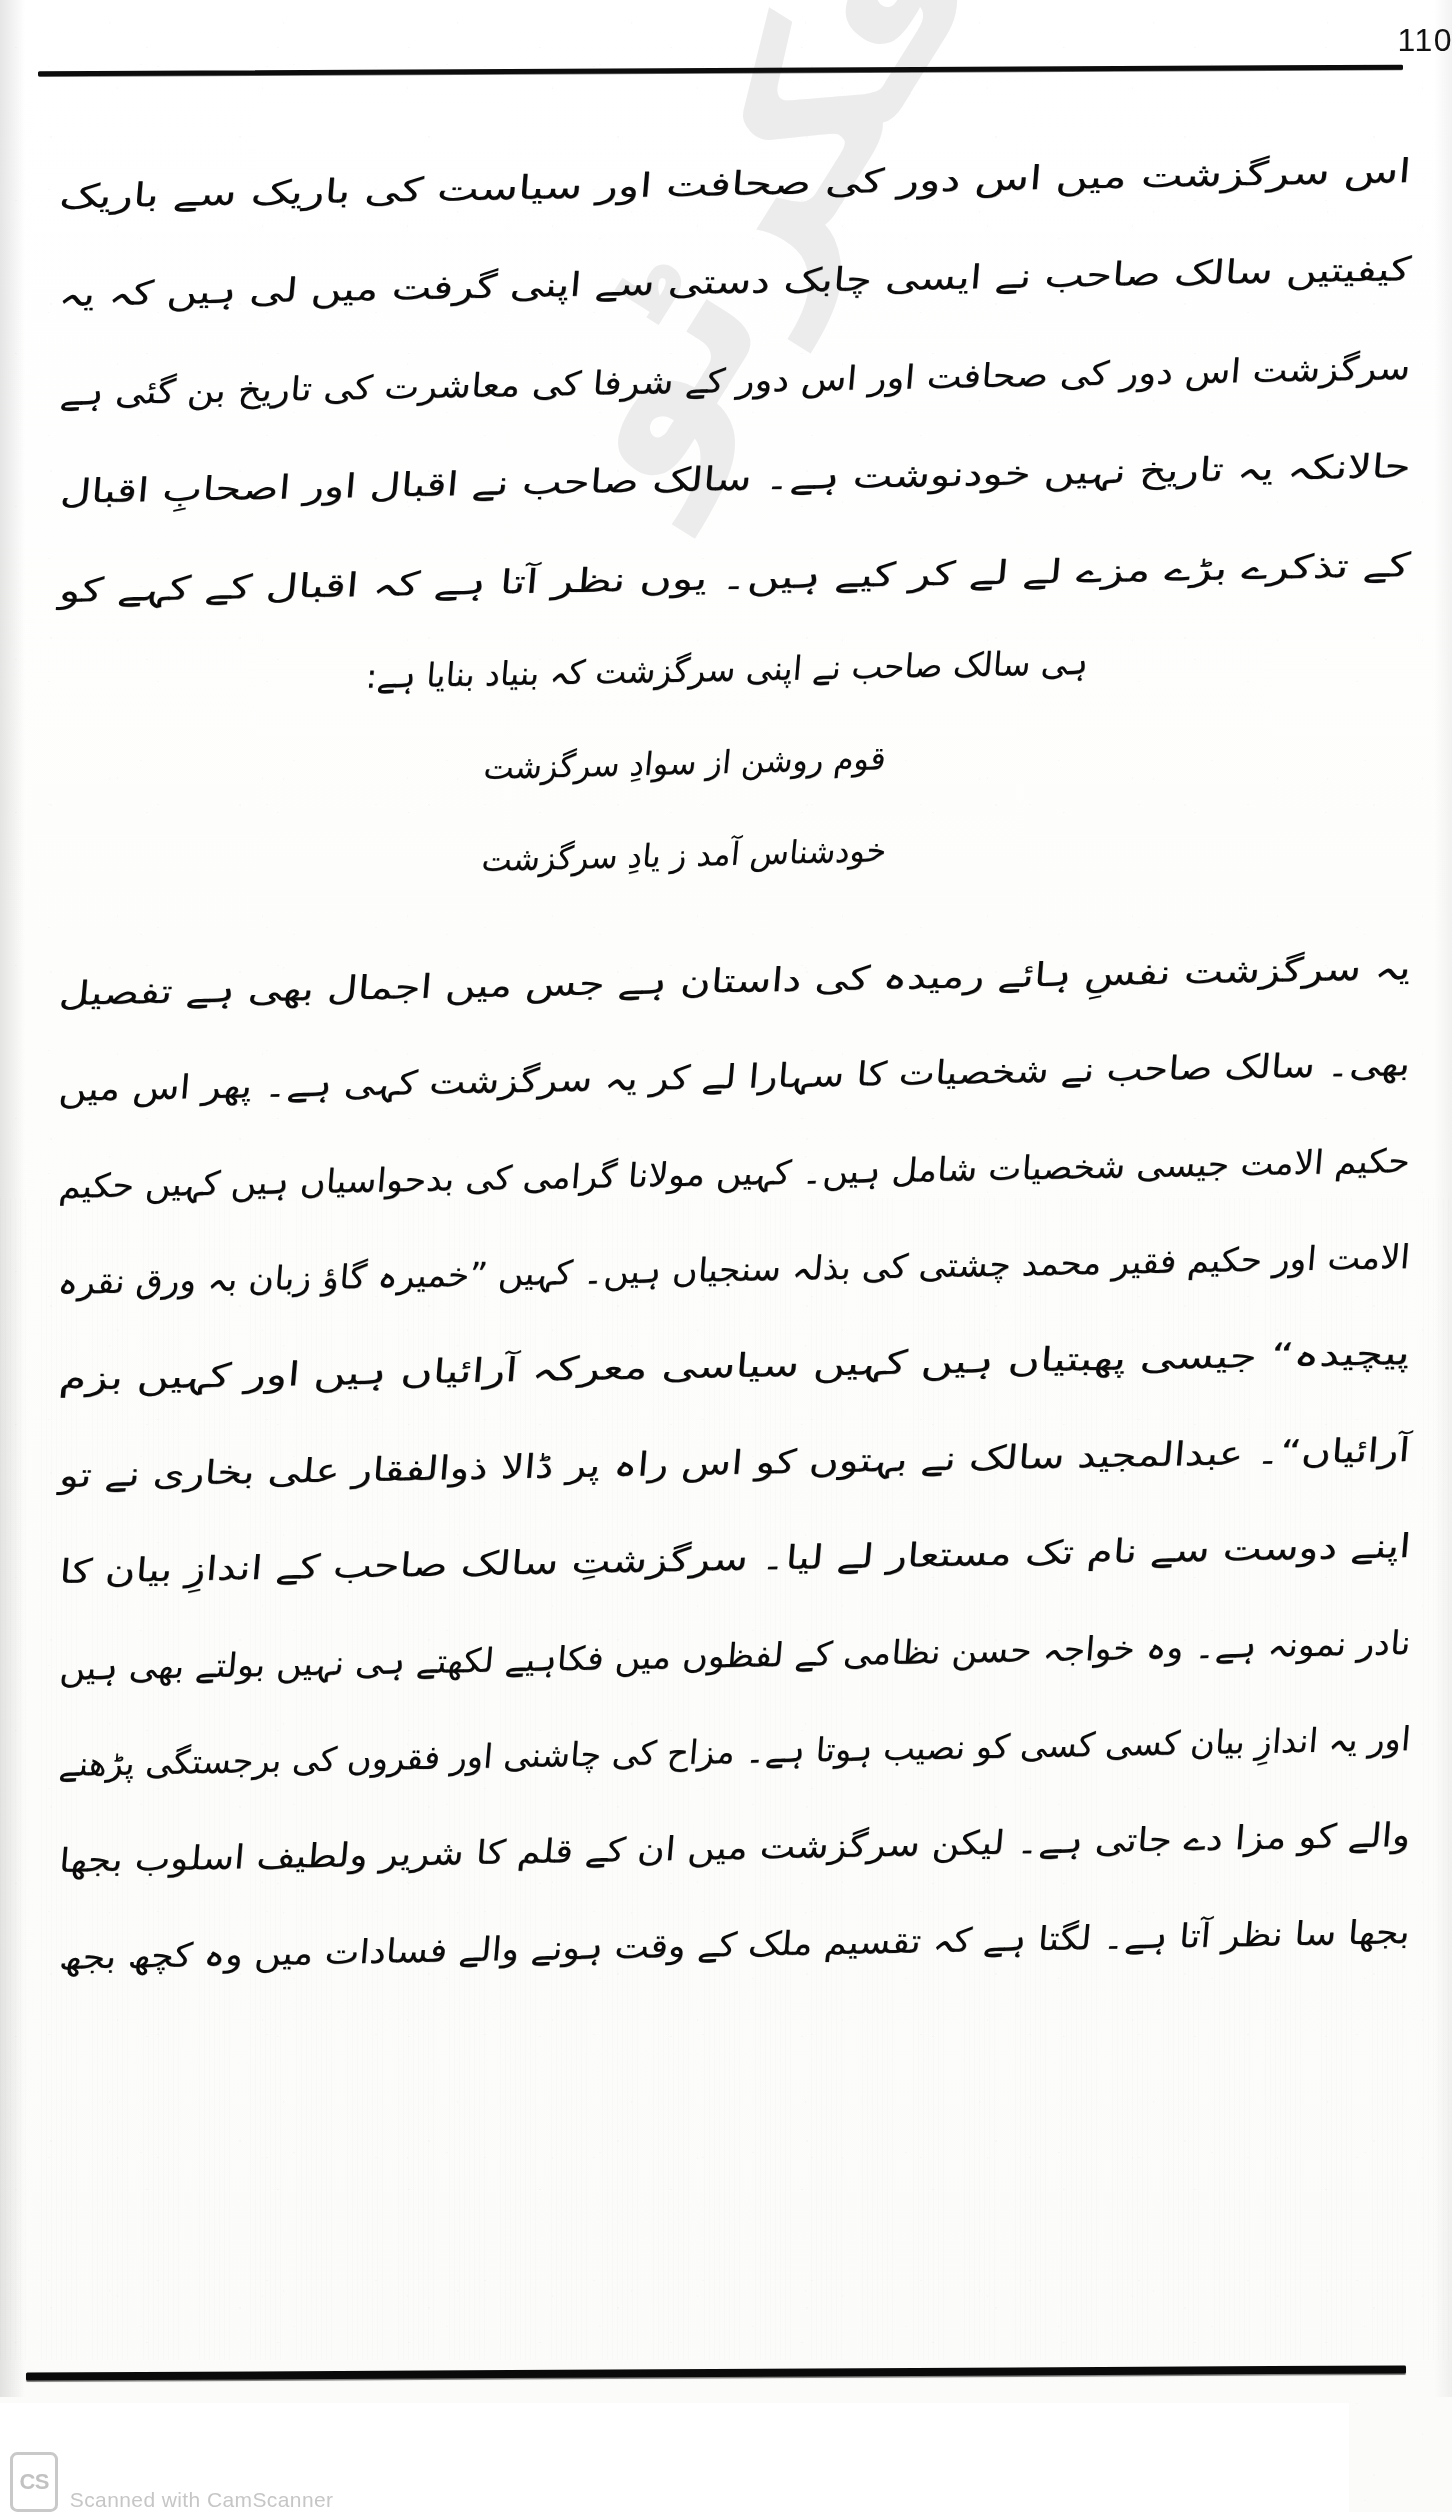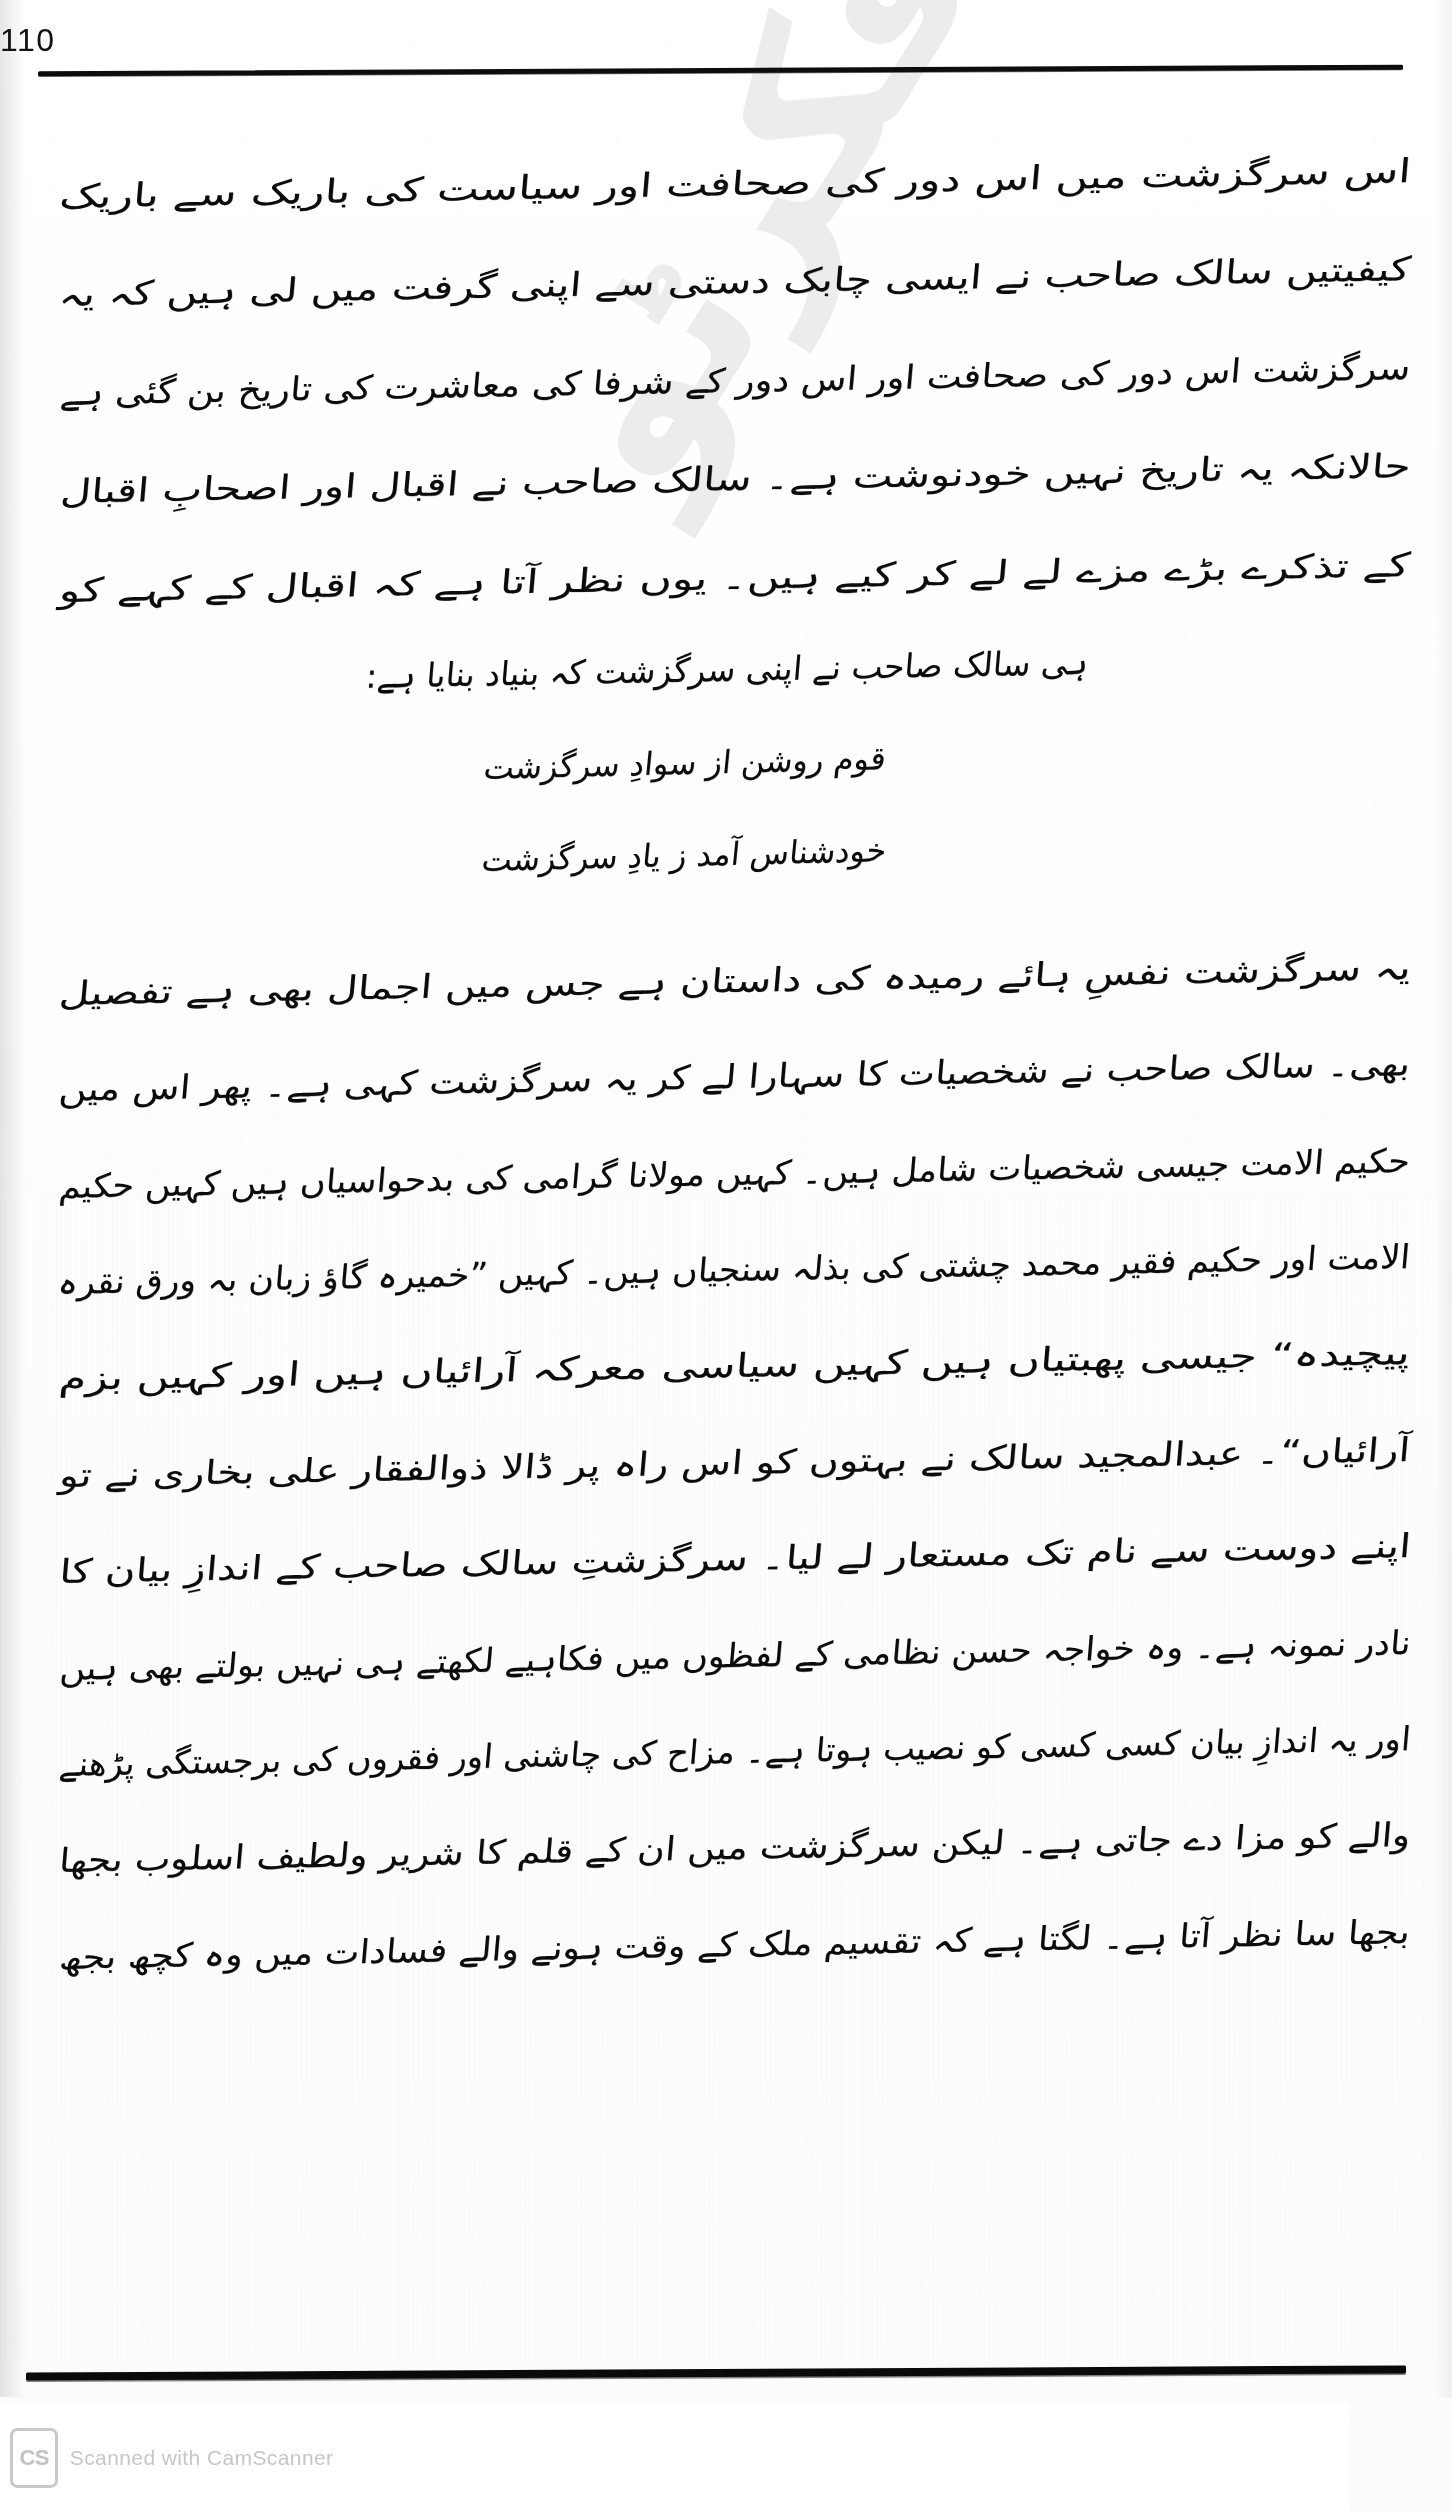--- a/index.html
+++ b/index.html
@@ -56,21 +56,21 @@
   .wm-main{
     top:407px;left:501px;width:654px;
     font-size:218px;line-height:211px;
     transform:rotate(-58deg);transform-origin:left top;
     color:#ececec;
     white-space:nowrap;
   }
 
   
   .page-number{
-    position:absolute;top:22px;left:0;right:0;text-align:left;
+    position:absolute;top:22px;left:0;right:0;text-align:right;
     font-family:"Liberation Sans","DejaVu Sans",sans-serif;
     font-size:32px;color:#121212;letter-spacing:1.5px;font-weight:400;
   }
   .rule-top{
     position:absolute;top:68px;left:38px;width:1365px;height:5.1px;
     background:#0d0d0d;border-radius:1.5px;
     transform:rotate(-0.28deg);
     box-shadow:0 0.7px 0 rgba(0,0,0,.55);
   }
   .rule-bottom{
@@ -133,21 +133,21 @@
     text-shadow:0.4px 0.4px 0 rgba(0,0,0,.3);
     padding-right:87px;
   }
 
   .para2{margin-top:19px;}
   .para2 .u-line{height:92px;}
 
   
   .cs-footer{
     position:absolute;left:0;bottom:0;width:1349px;height:109px;
-    background:#ffffff;display:flex;align-items:center;
+    background:#ffffff;display:flex;align-items:flex-end;
     padding-left:10.2px;box-sizing:border-box;gap:11.6px;
   }
   .cs-badge{
     width:42px;height:54px;border:3.6px solid #c9c9c9;border-radius:7.3px;
     display:flex;align-items:center;justify-content:center;
     color:#c2c2c2;font-weight:700;font-size:22px;
     font-family:"Liberation Sans","DejaVu Sans",sans-serif;
     letter-spacing:-0.7px;flex:0 0 auto;
   }
   .cs-text{

